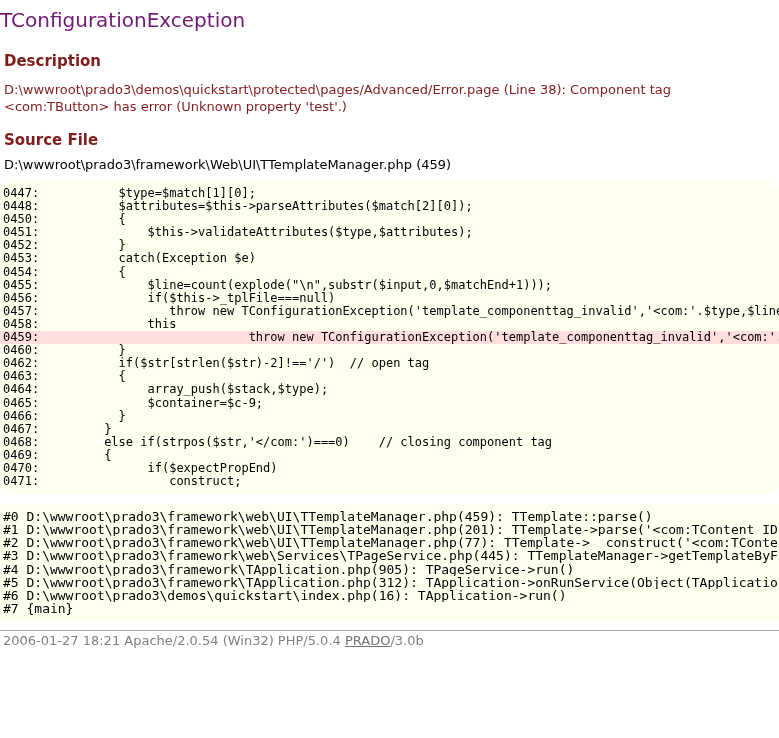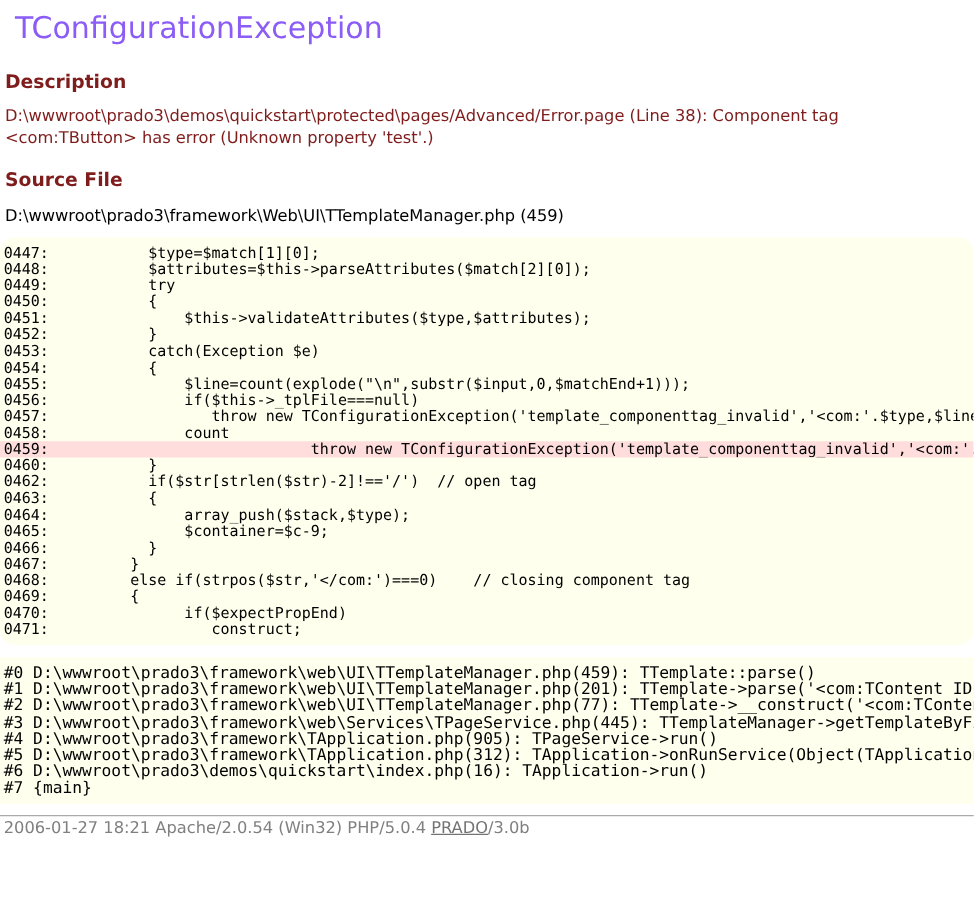--- a/index.html
+++ b/index.html
@@ -6,43 +6,43 @@
     margin: 0;
     padding: 0;
     background: #ffffff;
     width: 779px;
     overflow: hidden;
     font-family: "DejaVu Sans", "Liberation Sans", sans-serif;
   }
   .page { width: 779px; height: 738px; overflow: hidden; position: relative; }
   h1.title {
     margin: 8px 0 20px 0;
-    padding-left: 12px;
-    font-size: 24px;
+    padding-left: 0;
+    font-size: 20px;
     font-weight: normal;
-    color: #8b5cf6;
+    color: #701a75;
     letter-spacing: 0px;
   }
   h3.hdr {
     margin: 16px 0 0 0;
     padding-left: 4px;
     font-size: 15px;
     font-weight: bold;
     color: #7f1d1d;
   }
   p.message {
     margin: 11px 0 0 0;
     padding-left: 4px;
     max-width: 772px;
     font-size: 13px;
     line-height: 17px;
     color: #7f1d1d;
   }
   p.filepath {
-    margin: 13px 0 0 0;
+    margin: 8px 0 0 0;
     padding-left: 4px;
     font-size: 13px;
     color: #000000;
   }
   .codeblock {
     margin-top: 9px;
     width: 779px;
     background: #ffffee;
     padding: 6px 0;
     overflow: hidden;
@@ -98,30 +98,29 @@
 
   <h3 class="hdr">Description</h3>
   <p class="message">D:\wwwroot\prado3\demos\quickstart\protected\pages/Advanced/Error.page (Line 38): Component tag &lt;com:TButton&gt; has error (Unknown property 'test'.)</p>
 
   <h3 class="hdr">Source File</h3>
   <p class="filepath">D:\wwwroot\prado3\framework\Web\UI\TTemplateManager.php (459)</p>
 
   <div class="codeblock" id="source-code">
       <div class="line">0447:           $type=$match[1][0];</div>
       <div class="line">0448:           $attributes=$this-&gt;parseAttributes($match[2][0]);</div>
-      <div class="line">0449:           try</div>
       <div class="line">0450:           {</div>
       <div class="line">0451:               $this-&gt;validateAttributes($type,$attributes);</div>
       <div class="line">0452:           }</div>
       <div class="line">0453:           catch(Exception $e)</div>
       <div class="line">0454:           {</div>
       <div class="line">0455:               $line=count(explode("\n",substr($input,0,$matchEnd+1)));</div>
       <div class="line">0456:               if($this-&gt;_tplFile===null)</div>
       <div class="line">0457:                  throw new TConfigurationException('template_componenttag_invalid','&lt;com:'.$type,$line);</div>
-      <div class="line">0458:               count</div>
+      <div class="line">0458:               this</div>
       <div class="line error">0459:                             throw new TConfigurationException('template_componenttag_invalid','&lt;com:'.$type,$line);</div>
       <div class="line">0460:           }</div>
       <div class="line">0462:           if($str[strlen($str)-2]!=='/')  // open tag</div>
       <div class="line">0463:           {</div>
       <div class="line">0464:               array_push($stack,$type);</div>
       <div class="line">0465:               $container=$c-9;</div>
       <div class="line">0466:           }</div>
       <div class="line">0467:         }</div>
       <div class="line">0468:         else if(strpos($str,'&lt;/com:')===0)    // closing component tag</div>
       <div class="line">0469:         {</div>

